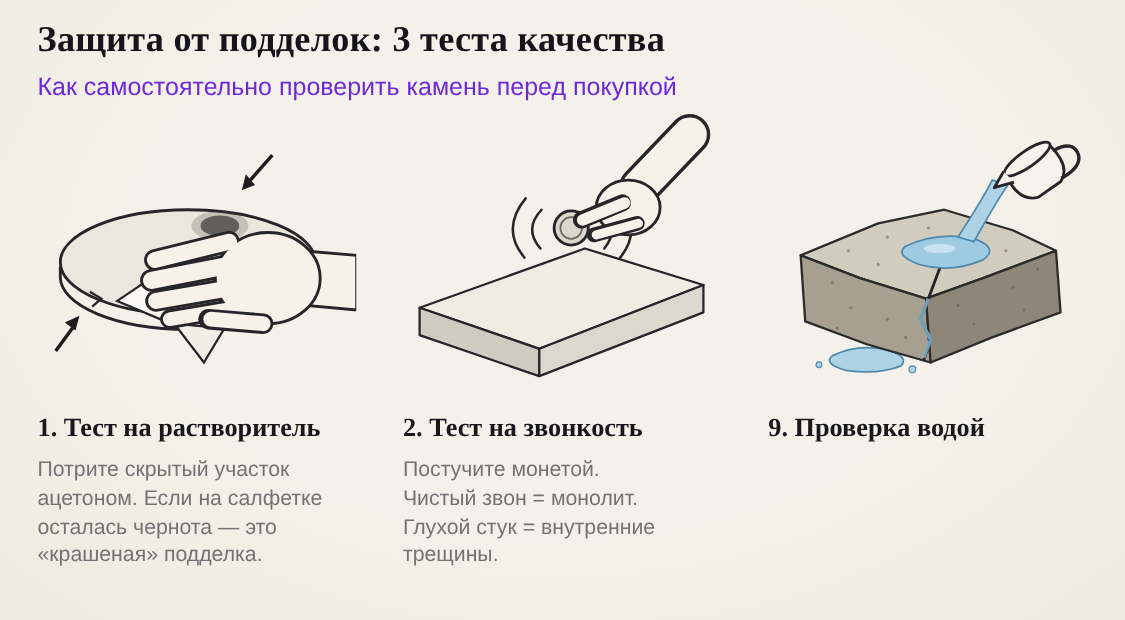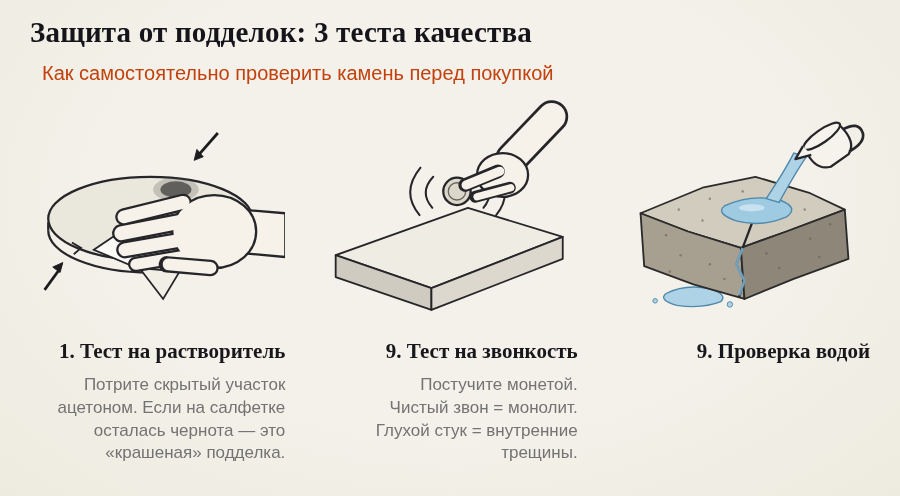--- a/index.html
+++ b/index.html
@@ -17,29 +17,28 @@
     font-weight: 700;
     font-size: 29px;
     line-height: 1.15;
     margin: 0 0 9px 0;
     color: #14141a;
     letter-spacing: 0.2px;
   }
   .subtitle {
     font-size: 20px;
     line-height: 1.2;
-    margin: 12px;
-    color: #c2410c;
+    margin: 0;
+    color: #6d28d9;
   }
   .columns {
     display: grid;
     grid-template-columns: repeat(3, 1fr);
     gap: 37px;
     margin-top: 6px;
-    text-align: right;
   }
   .illo { height: 238px; }
   .illo svg { width: 100%; height: 100%; display: block; }
   .test-heading {
     font-family: "Liberation Serif", serif;
     font-weight: 700;
     font-size: 21px;
     margin: 4px 0 10px 0;
     color: #17171c;
   }
@@ -148,21 +147,21 @@
             <line x1="252" y1="10" x2="208" y2="56" stroke="#26262a" stroke-width="36" stroke-linecap="round"></line>
             <line x1="252" y1="10" x2="208" y2="56" stroke="#f6f2e9" stroke-width="30" stroke-linecap="round"></line>
             <ellipse cx="198" cy="74" rx="28" ry="24" fill="#f6f2e9" stroke="#26262a" stroke-width="2.5"></ellipse>
             <line x1="193" y1="70" x2="157" y2="85" stroke="#26262a" stroke-width="15" stroke-linecap="round"></line>
             <line x1="195" y1="70" x2="158" y2="85" stroke="#f6f2e9" stroke-width="10" stroke-linecap="round"></line>
             <line x1="206" y1="88" x2="168" y2="98" stroke="#26262a" stroke-width="13" stroke-linecap="round"></line>
             <line x1="207" y1="88" x2="170" y2="98" stroke="#f6f2e9" stroke-width="8" stroke-linecap="round"></line>
           </g>
         </svg>
       </div>
-      <h2 class="test-heading">9. Тест на звонкость</h2>
+      <h2 class="test-heading">2. Тест на звонкость</h2>
       <p class="test-body">Постучите монетой.
 Чистый звон = монолит.
 Глухой стук = внутренние трещины.</p>
     </section>
 
     <section class="col">
       <div class="illo">
         <svg viewBox="0 0 280 238" aria-hidden="true">
 
           <g>

